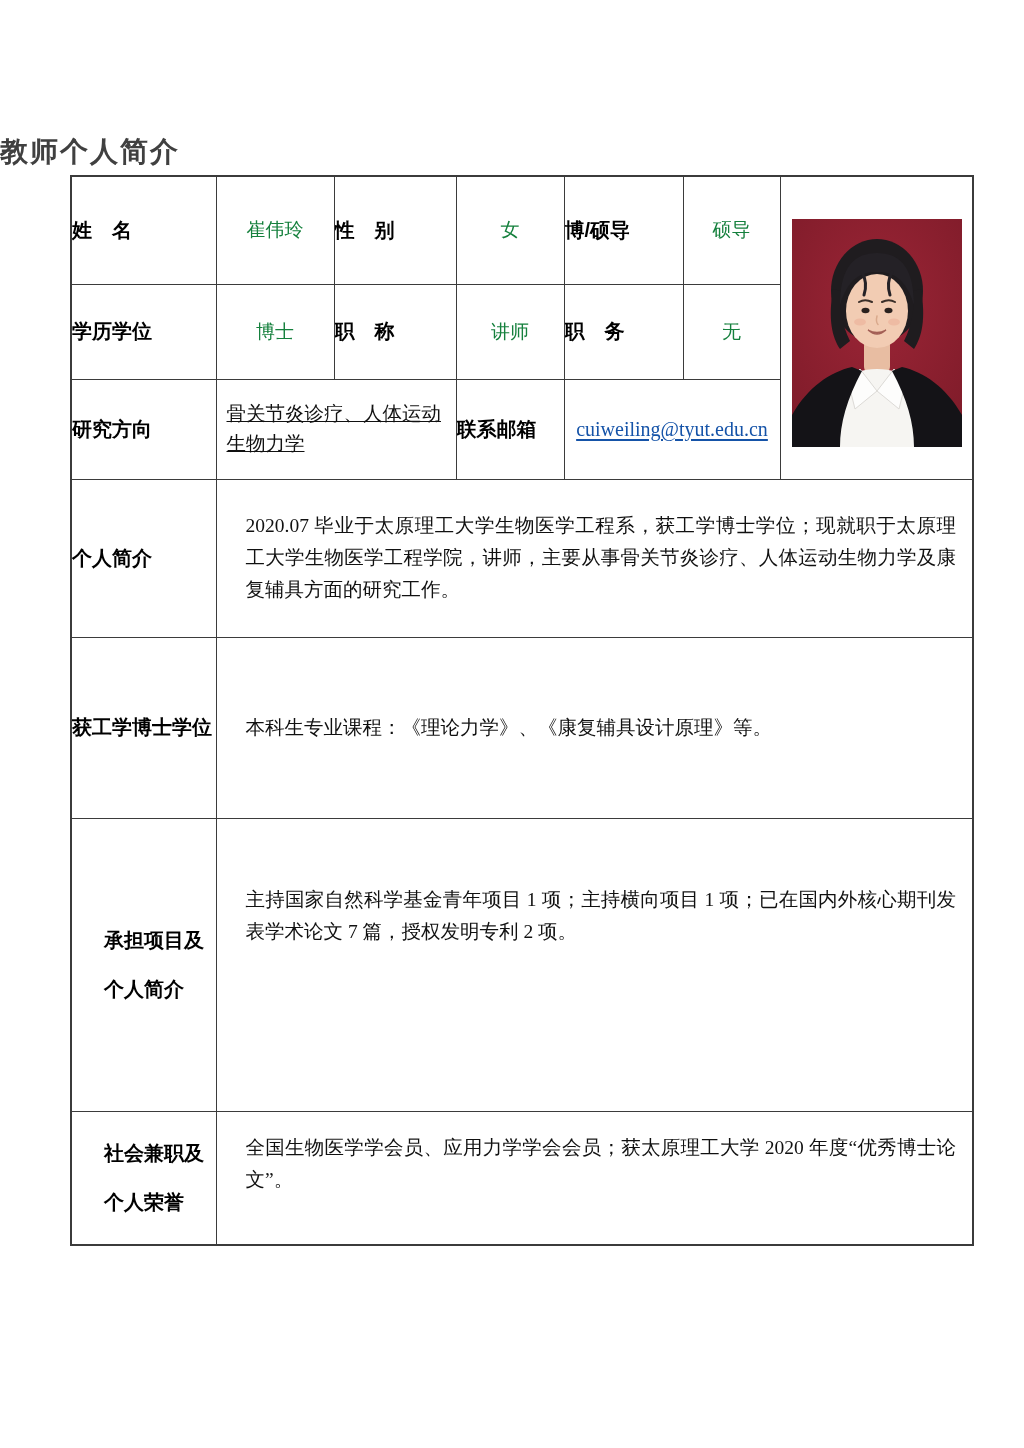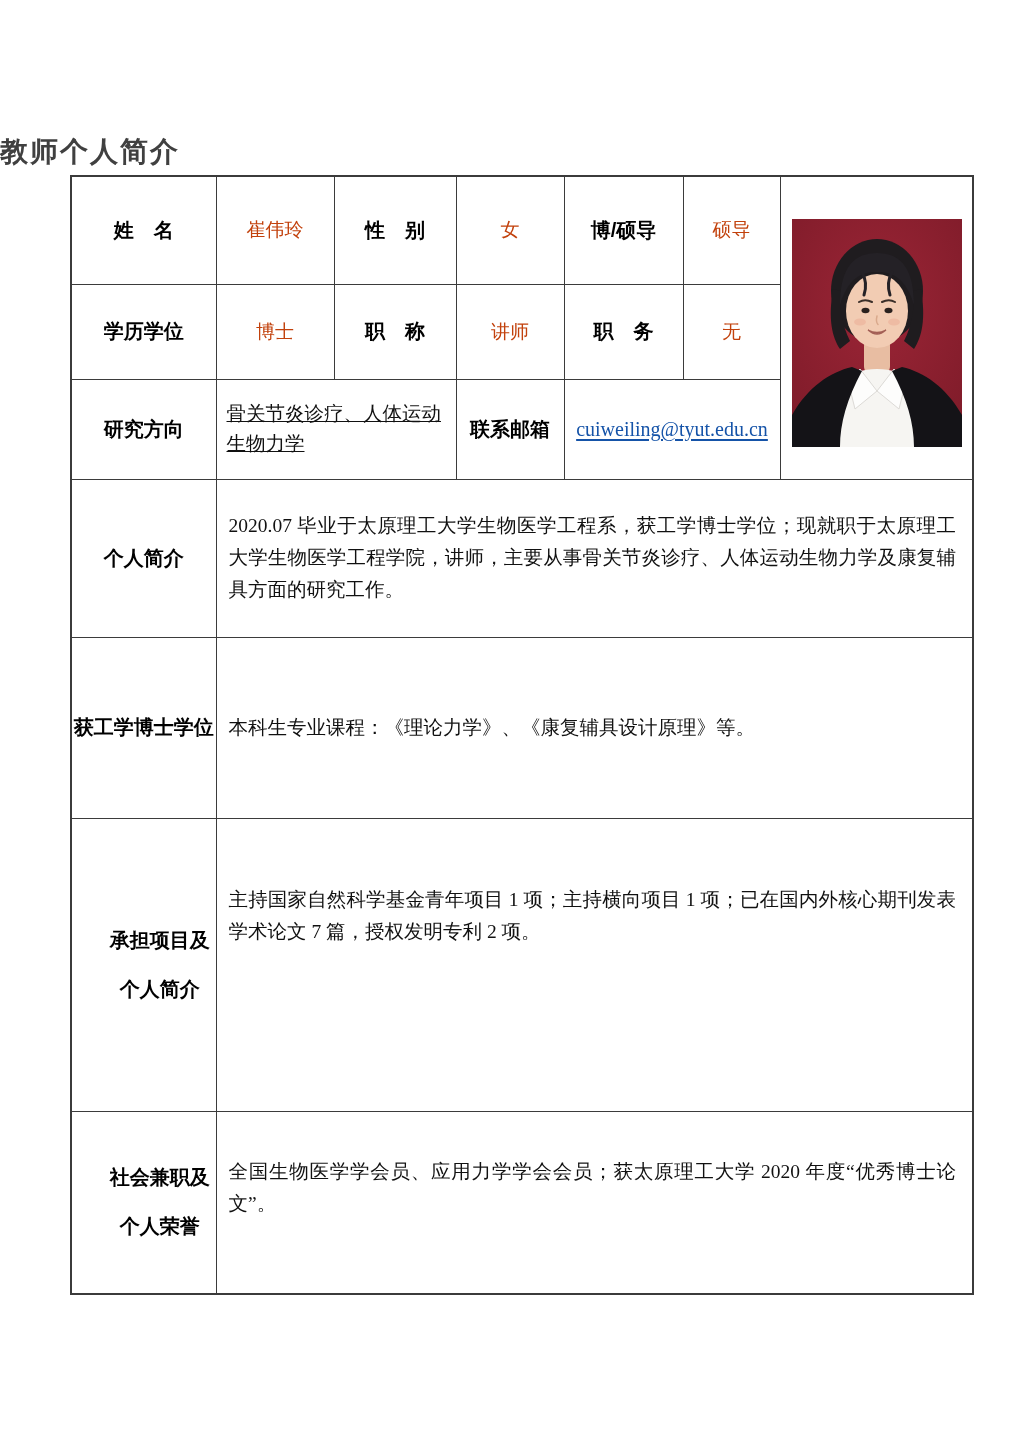--- a/index.html
+++ b/index.html
@@ -31,36 +31,35 @@
   table.profile td {
     border: 1px solid #3b3b3b;
     background: #fff;
     vertical-align: middle;
     overflow: hidden;
   }
   td.lbl {
     font-family: "Liberation Sans", "DejaVu Sans", sans-serif;
     font-weight: bold;
     font-size: 20px;
-    text-align: center;
     color: #000;
     line-height: 1.35;
   }
   td.lbl .lbl-line { display: block; padding-left: 32px; }
   td.lbl .lbl-line + .lbl-line { margin-top: 22px; }
   td.val {
     font-size: 19px;
     text-align: center;
-    color: #c2410c;
+    color: #15803d;
     margin-left: 36px;
   }
   td.content {
     font-size: 19.5px;
     text-align: justify;
-    padding: 12px 16px 12px 12px;
+    padding: 12px 16px 12px 29px;
     line-height: 1.63;
     color: #111;
   }
   td.email-cell { text-align: center; margin-top: 24px; }
   a.email-link {
     font-size: 20px;
     color: #1553a8;
     text-decoration: underline;
     text-underline-offset: 3px;
     cursor: pointer;
@@ -171,21 +170,21 @@
   </tr>
 
   <tr style="height:293px">
     <td class="lbl">
       <span class="lbl-line">承担项目及</span>
       <span class="lbl-line">个人简介</span>
     </td>
     <td class="content" colspan="6" style="vertical-align:middle; padding-bottom:110px;">主持国家自然科学基金青年项目 1 项；主持横向项目 1 项；已在国内外核心期刊发表学术论文 7 篇，授权发明专利 2 项。</td>
   </tr>
 
-  <tr style="height:183px">
+  <tr style="height:134px">
     <td class="lbl">
       <span class="lbl-line">社会兼职及</span>
       <span class="lbl-line">个人荣誉</span>
     </td>
     <td class="content" colspan="6" style="vertical-align:middle; padding-bottom:40px;">全国生物医学学会员、应用力学学会会员；获太原理工大学 2020 年度“优秀博士论文”。</td>
   </tr>
 </tbody>
   </table>
 
 </body></html>

